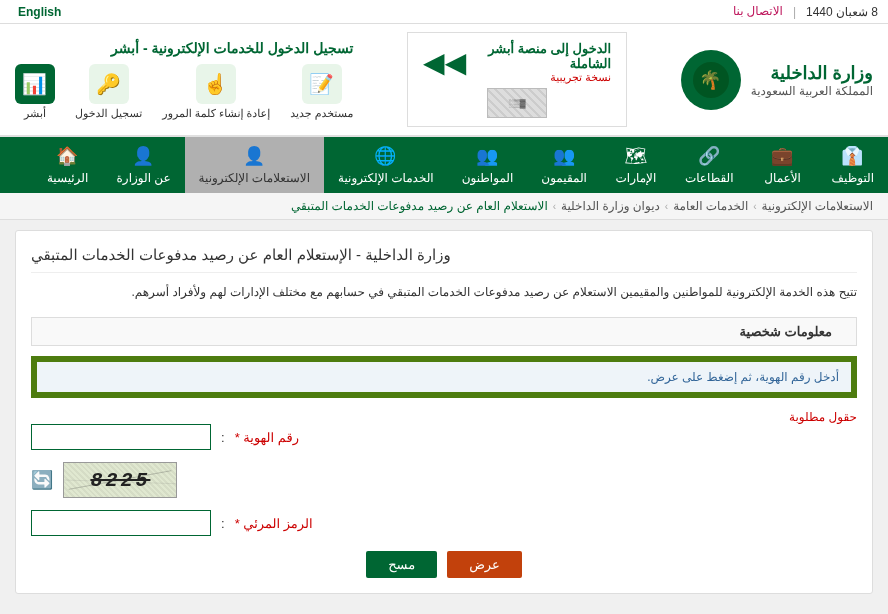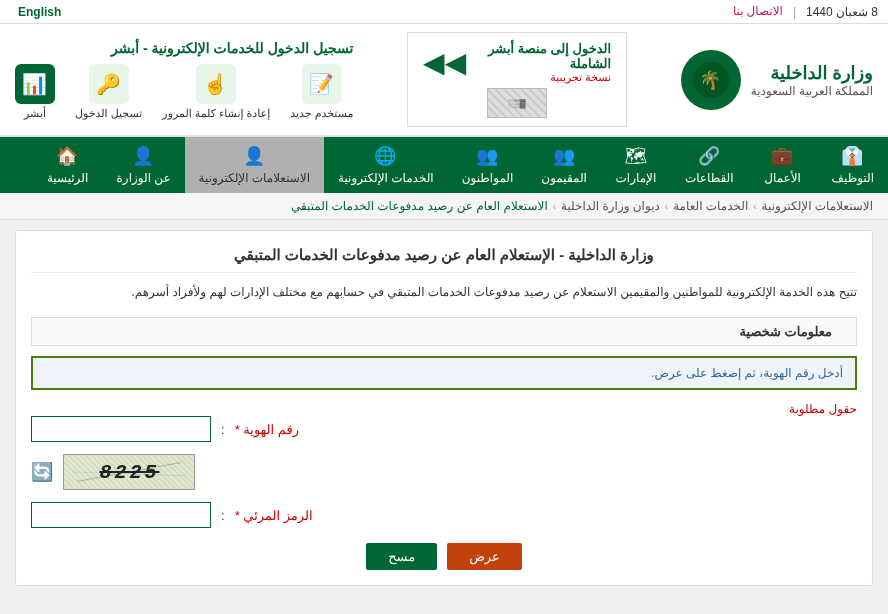--- a/index.html
+++ b/index.html
@@ -144,23 +144,23 @@
     
     .main-content {
       background: #fff;
       margin: 10px 15px;
       border: 1px solid #ddd;
       border-radius: 3px;
       padding: 15px;
     }
     .page-title {
       font-size: 15px;
-      font-weight: bold;
+      font-weight: normal;
       color: #333;
-      text-align: center;
+      text-align: left;
       margin-bottom: 10px;
       padding-bottom: 8px;
       border-bottom: 1px solid #eee;
     }
     .page-description {
       font-size: 12px;
       color: #333;
       text-align: right;
       direction: rtl;
       margin-bottom: 15px;
@@ -174,21 +174,21 @@
       padding: 6px 24px;
       font-weight: bold;
       font-size: 13px;
       color: #333;
       text-align: right;
       direction: rtl;
       margin-bottom: 10px;
     }
     .hint-box {
       background: #eef4f9;
-      border: 2px solid #4d7c0f;
+      border: 6px solid #4d7c0f;
       padding: 8px 12px;
       font-size: 12px;
       color: #336699;
       text-align: right;
       direction: rtl;
       margin-bottom: 12px;
     }
 
     
     .form-section { direction: rtl; }
@@ -219,21 +219,21 @@
     .captcha-row {
       display: flex;
       align-items: center;
       justify-content: flex-end;
       margin-bottom: 12px;
       gap: 10px;
     }
     .captcha-image {
       background: #e0e8d0;
       border: 1px solid #999;
-      width: 132px;
+      width: 114px;
       height: 36px;
       display: flex;
       align-items: center;
       justify-content: center;
       font-size: 22px;
       font-family: 'Courier New', monospace;
       letter-spacing: 4px;
       color: #222;
       font-weight: bold;
       font-style: italic;

